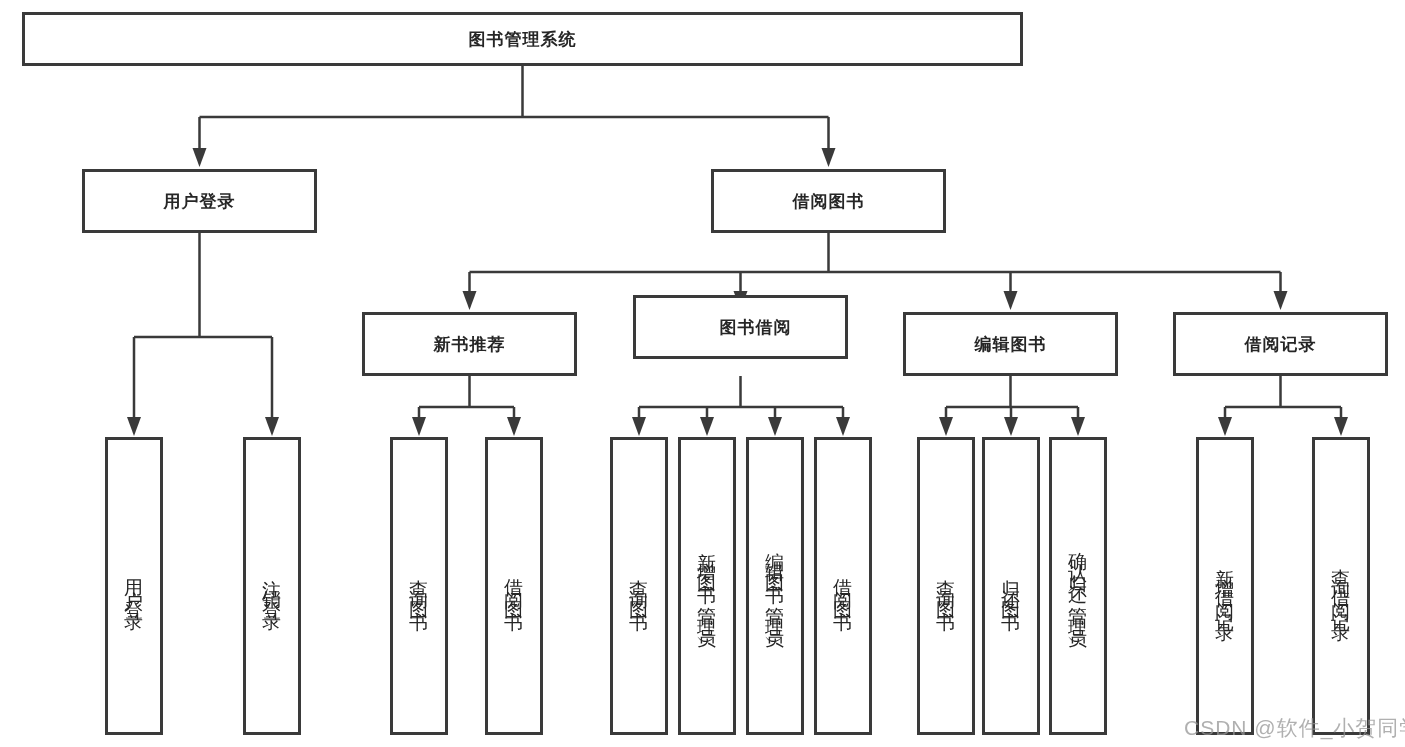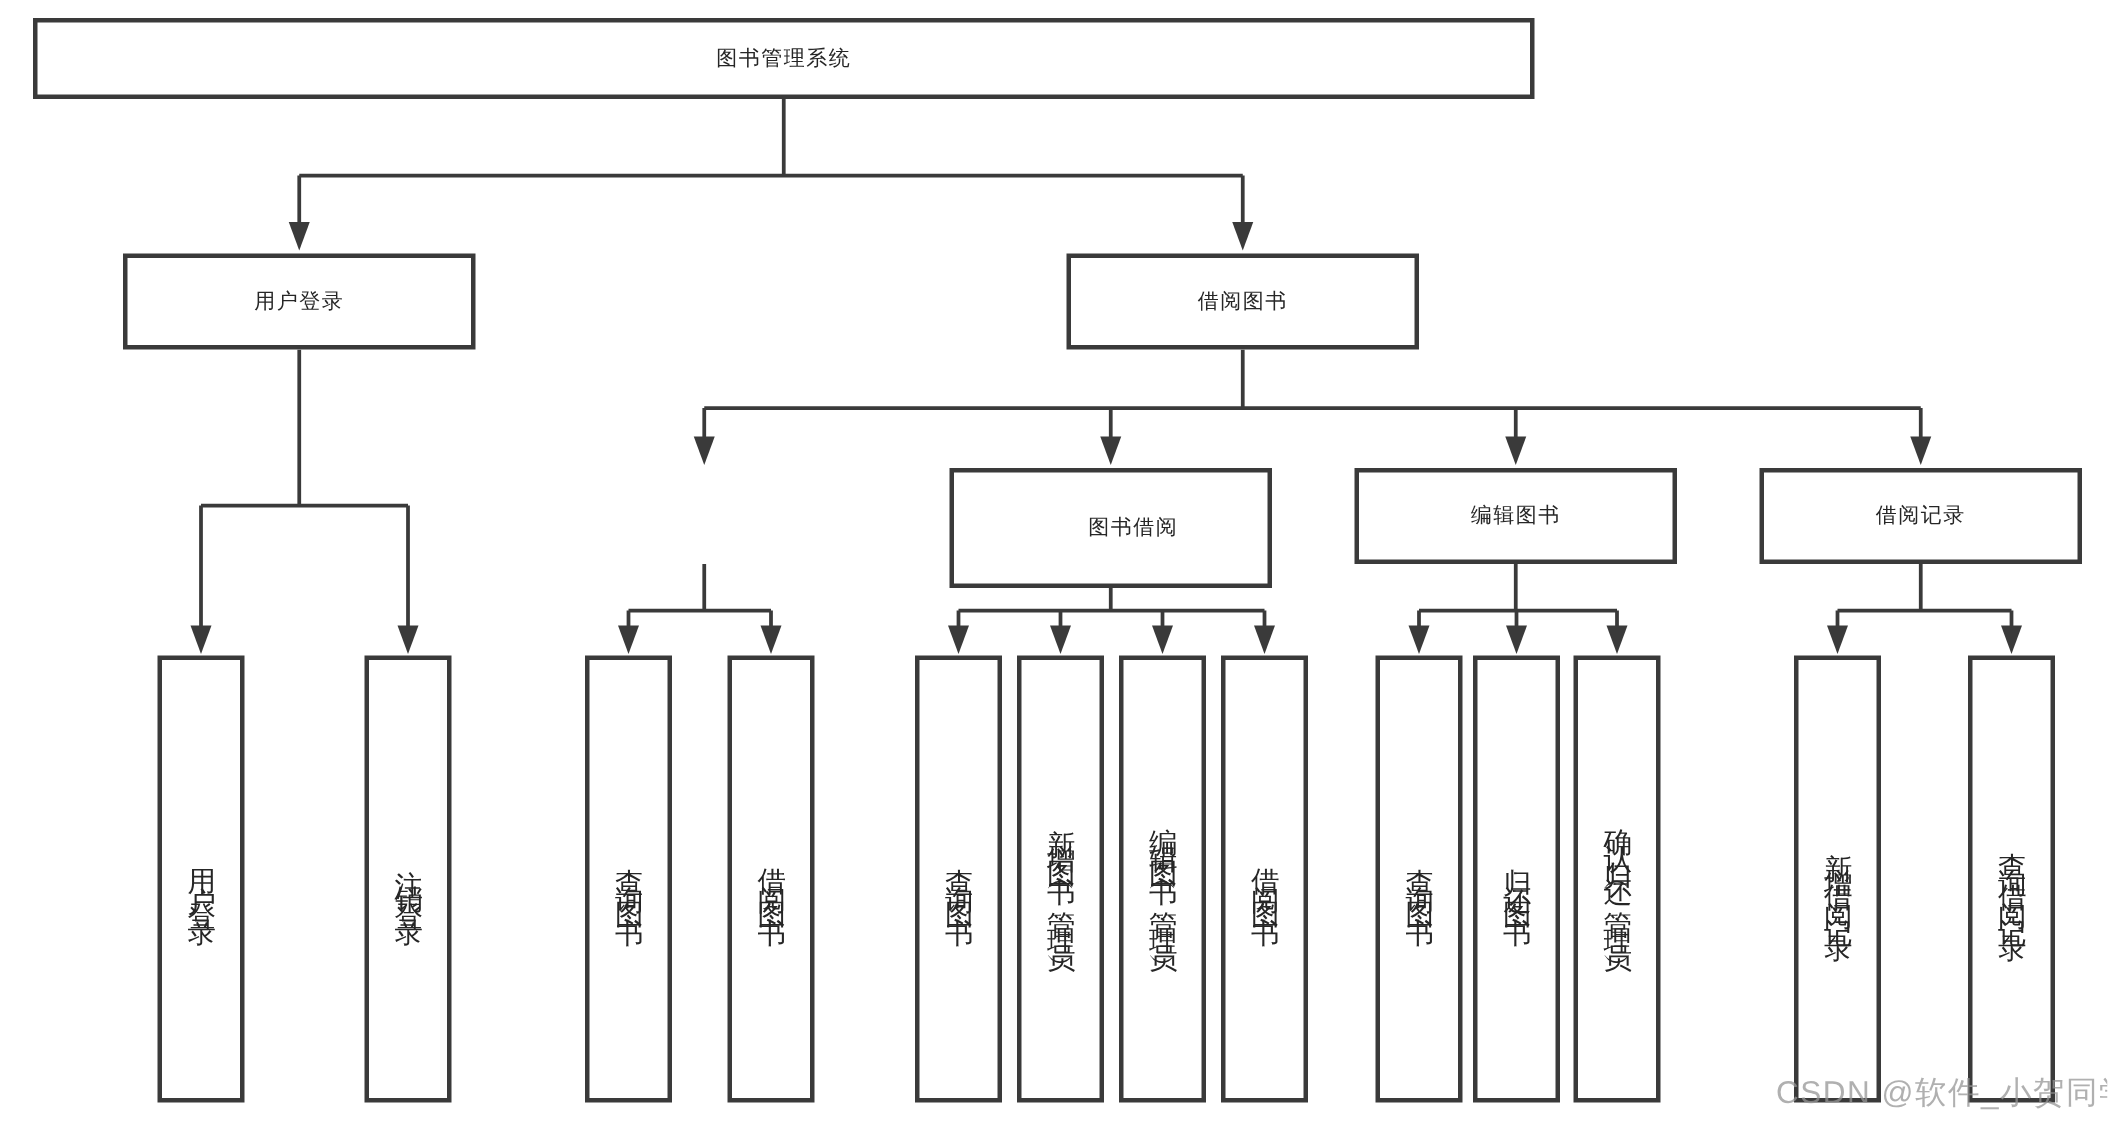--- a/index.html
+++ b/index.html
@@ -25,24 +25,25 @@
     position: absolute;
     box-sizing: border-box;
     border: 3px solid #3a3a3a;
     background: #ffffff;
     display: flex;
     align-items: center;
     justify-content: center;
     z-index: 1;
   }
   .hbox span {
-    font-size: 14px;
+    font-size: 17px;
     letter-spacing: 1px;
     color: #262626;
     white-space: nowrap;
+    font-weight: bold;
   }
   .vbox {
     position: absolute;
     box-sizing: border-box;
     border: 3px solid #3a3a3a;
     background: #ffffff;
     display: flex;
     align-items: center;
     justify-content: center;
     z-index: 1;
@@ -137,21 +138,24 @@
     <span>图书管理系统</span>
   </div>
 
   <div class="hbox" style="left:82px; top:169px; width:235px; height:64px;">
     <span>用户登录</span>
   </div>
   <div class="hbox" style="left:711px; top:169px; width:235px; height:64px;">
     <span>借阅图书</span>
   </div>
 
-  <div class="hbox" style="left:633px; top:312px; width:215px; height:80px;padding-left:30px;">
+  <div class="hbox" style="left:362px; top:312px; width:215px; height:64px;">
+    <span>新书推荐</span>
+  </div>
+  <div class="hbox" style="left:633px; top:295px; width:215px; height:64px;padding-left:30px;">
     <span>图书借阅</span>
   </div>
   <div class="hbox" style="left:903px; top:312px; width:215px; height:64px;">
     <span>编辑图书</span>
   </div>
   <div class="hbox" style="left:1173px; top:312px; width:215px; height:64px;align-items:center;">
     <span>借阅记录</span>
   </div>
 
   <div class="vbox" style="left:105px;">

